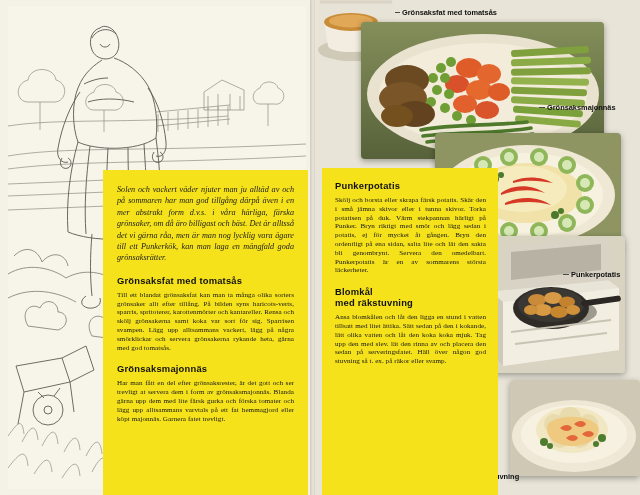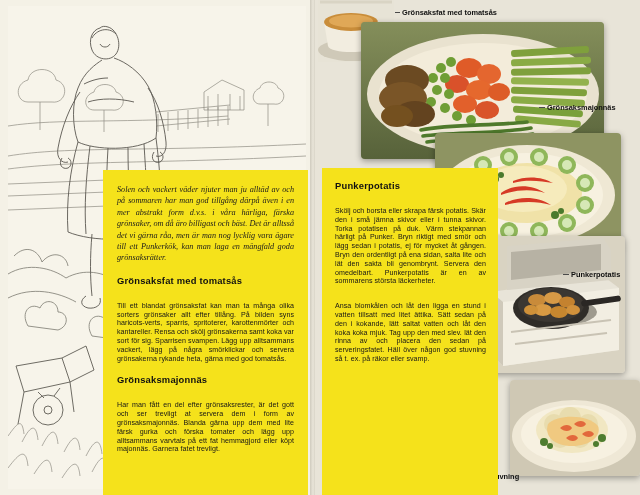--- a/index.html
+++ b/index.html
@@ -59,25 +59,25 @@
   h3{
     font-family:"Liberation Sans", sans-serif;
     font-size:9.4px;
     font-weight:bold;
     color:#111;
     margin:0 0 5px 0;
     letter-spacing:.2px;
   }
   h3.two-line{line-height:11px;}
   p.body{
-    font-family:Liberation Sans, sans-serif;
+    font-family:Liberation Serif, serif;
     font-size:7.1px;
     line-height:8.8px;
     color:#161616;
-    margin:16px 0 11px 0;
+    margin:0 0 11px 0;
     text-align:justify;
     letter-spacing:.05px;
   }
   .sec{margin-bottom:10px;}
 
   
   .caption{
     position:absolute;
     font-family:"Liberation Sans", sans-serif;
     font-size:7.4px;
@@ -433,17 +433,19 @@
     <div class="caption" style="left: 145px; top: 463px; white-space: pre; line-height: 9px;" style2="">Blomkål
 med räkstuvning</div>
     <div class="cap-line" style="left:138px;top:467px;width:6px;"></div>
 
     <div class="yellow-col">
       <div class="sec">
         <h3>Punkerpotatis</h3>
         <p class="body">Skölj och borsta eller skrapa färsk potatis. Skär den i små jämna skivor eller i tunna skivor. Torka potatisen på duk. Värm stekpannan härligt på Punker. Bryn riktigt med smör och lägg sedan i potatis, ej för mycket åt gången. Bryn den ordentligt på ena sidan, salta lite och lät den sakta bli genombrynt. Servera den omedelbart. Punkerpotatis är en av sommarens största läckerheter.</p>
       </div>
       <div class="sec">
-        <p class="body">Ansa blomkålen och låt den ligga en stund i vatten tillsatt med litet ättika. Sätt sedan på den i kokande, lätt saltat vatten och låt den koka koka mjuk. Tag upp den med slev. lät den rinna av och placera den sedan på serveringsfatet. Häll över någon god stuvning så t. ex. på räkor eller svamp.</p>
+        <h3 class="two-line" style="white-space:pre-line;">Blomkål
+med räkstuvning</h3>
+        <p class="body">Ansa blomkålen och låt den ligga en stund i vatten tillsatt med litet ättika. Sätt sedan på den i kokande, lätt olika vatten och låt den koka koka mjuk. Tag upp den med slev. lät den rinna av och placera den sedan på serveringsfatet. Häll över någon god stuvning så t. ex. på räkor eller svamp.</p>
       </div>
     </div>
   </div>
 </div>
 
 </body></html>

